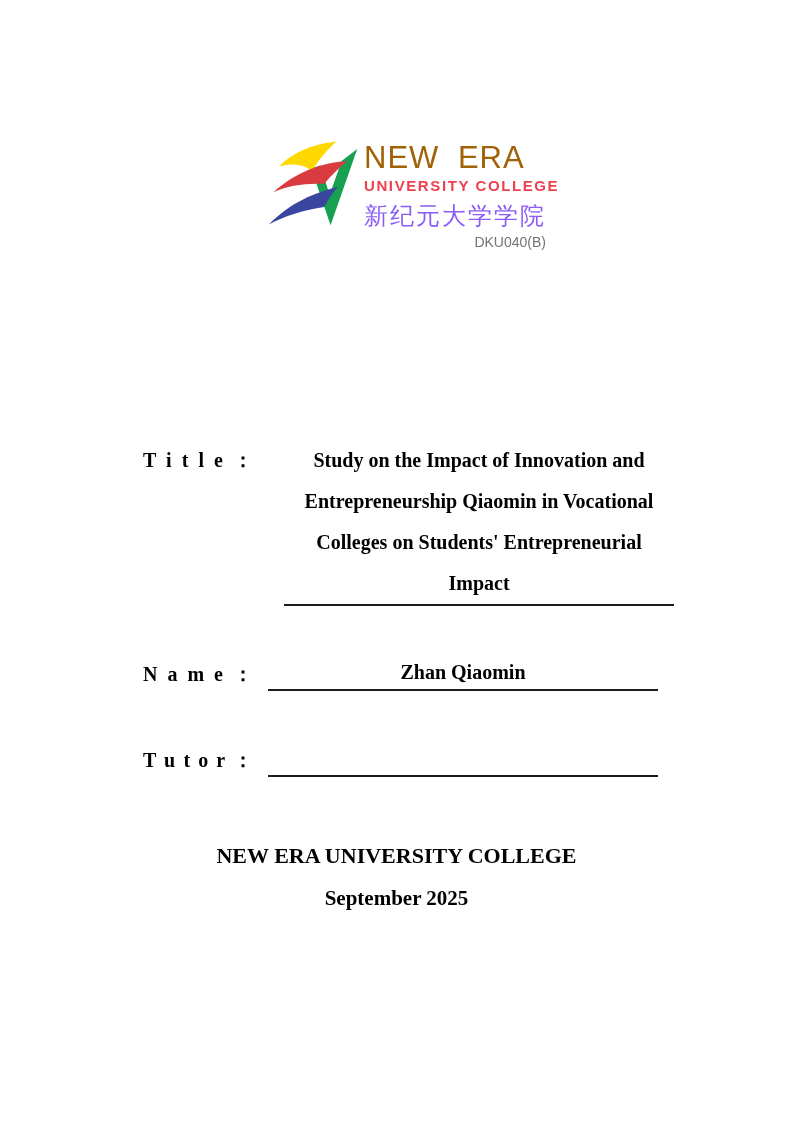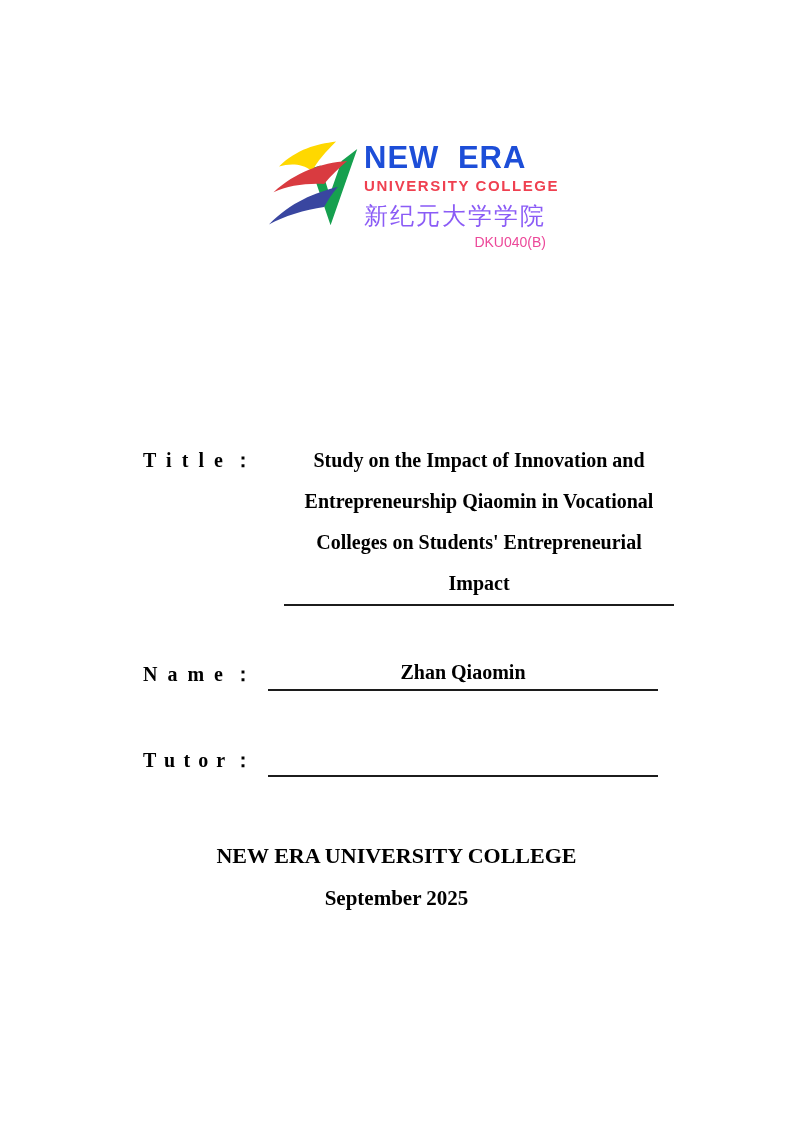--- a/index.html
+++ b/index.html
@@ -32,22 +32,22 @@
   }
   .logo-text {
     margin-left: 4px;
     padding-top: 5px;
     width: 182px;
   }
   .logo-wordmark {
     font-family: "Liberation Sans", sans-serif;
     font-size: 31px;
     line-height: 1;
-    font-weight: 700;
-    color: #1d4ed8;
+    font-weight: 400;
+    color: #a16207;
     letter-spacing: 1px;
     word-spacing: 9px;
     white-space: nowrap;
   }
   .logo-subtitle {
     font-family: "Liberation Sans", sans-serif;
     font-size: 15px;
     font-weight: 700;
     color: #ef4050;
     letter-spacing: 1.6px;
@@ -60,21 +60,21 @@
     font-weight: 400;
     color: #8b5cf6;
     letter-spacing: 2px;
     margin-top: 6px;
     white-space: nowrap;
   }
   .logo-code {
     font-family: "Liberation Sans", sans-serif;
     font-size: 14px;
     font-weight: 500;
-    color: #ec4899;
+    color: #737373;
     text-align: right;
     margin-top: 2px;
   }
 
   
   .row {
     position: absolute;
     left: 143px;
     display: flex;
     align-items: flex-end;

